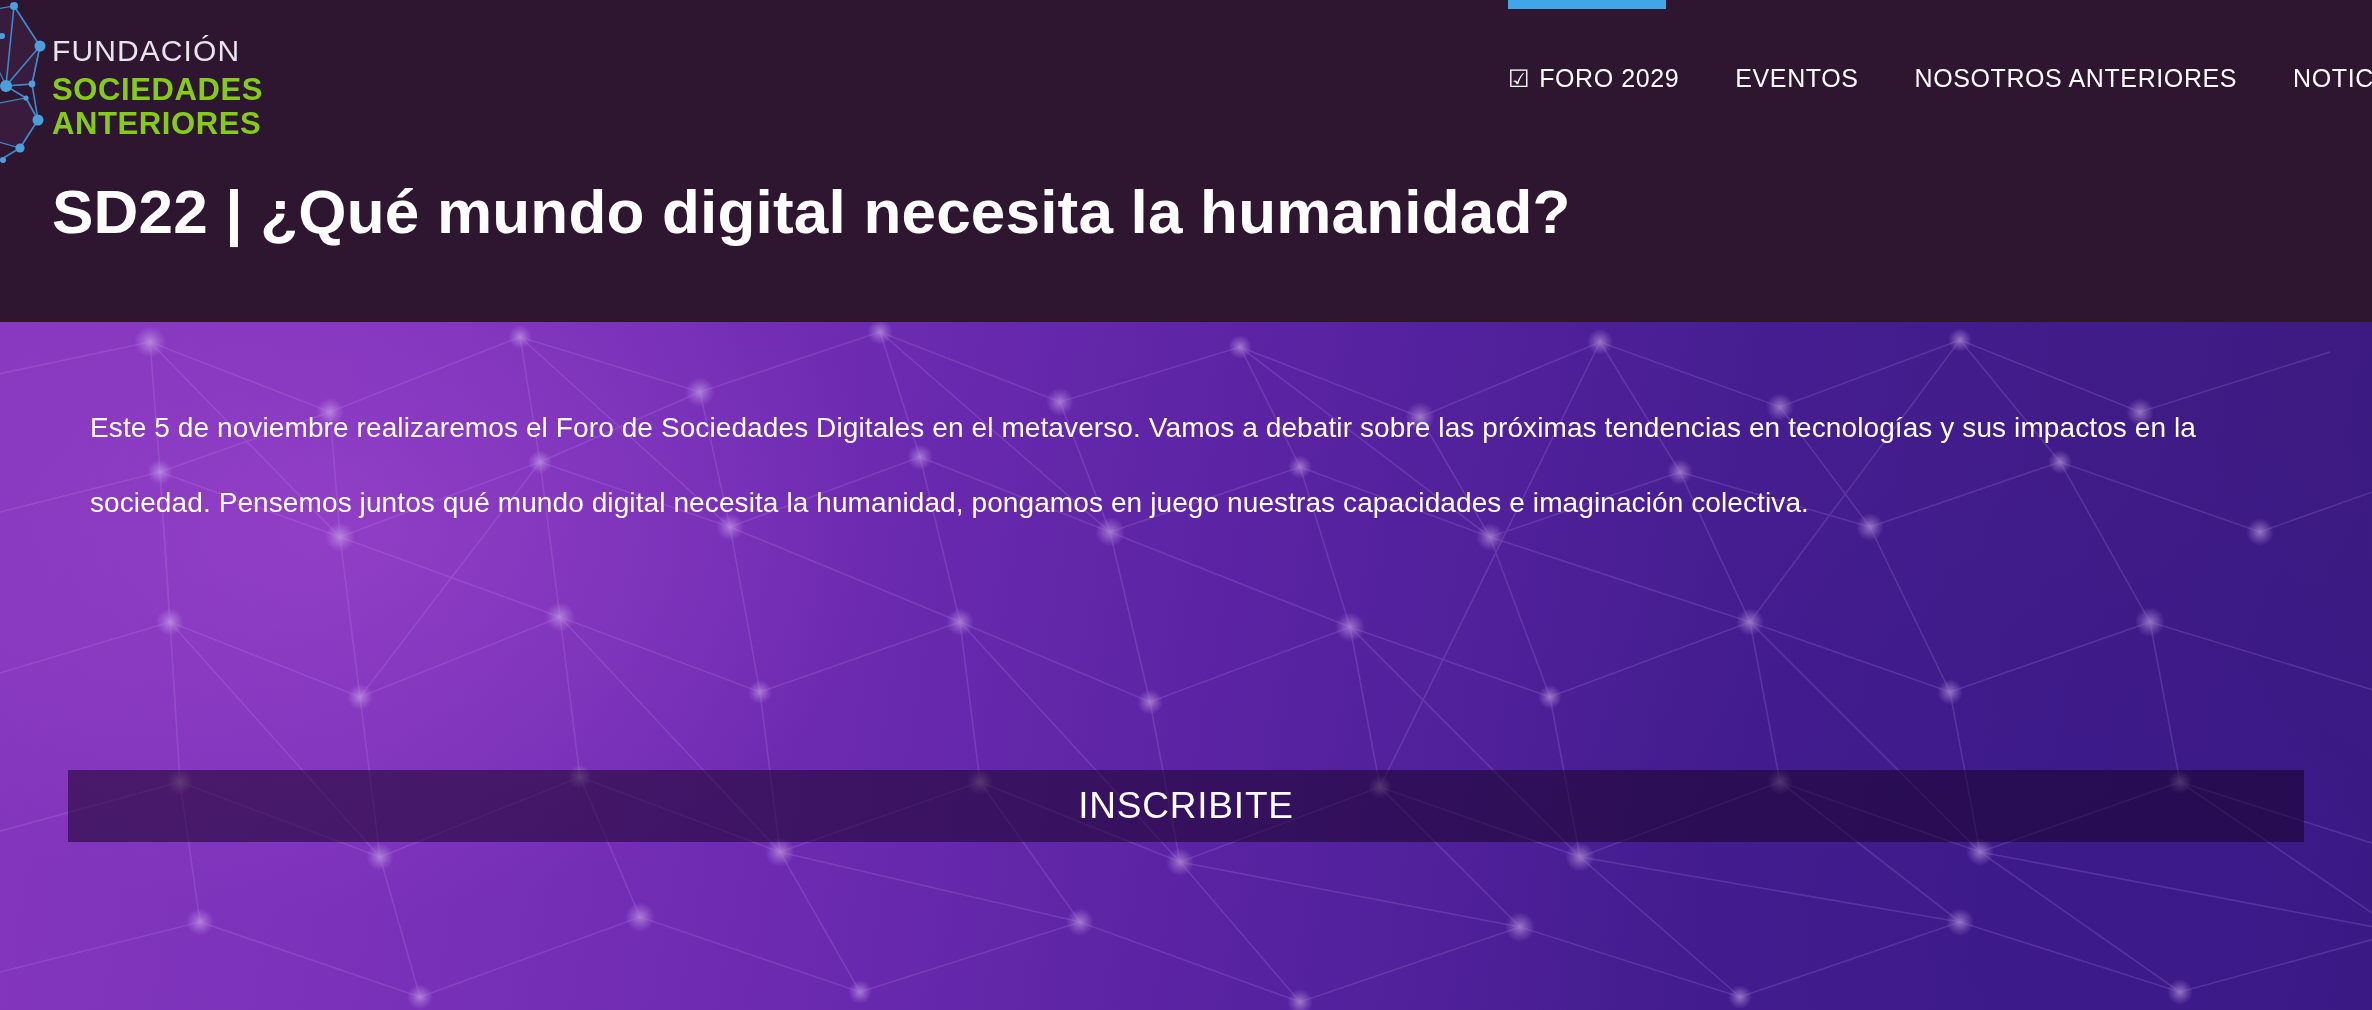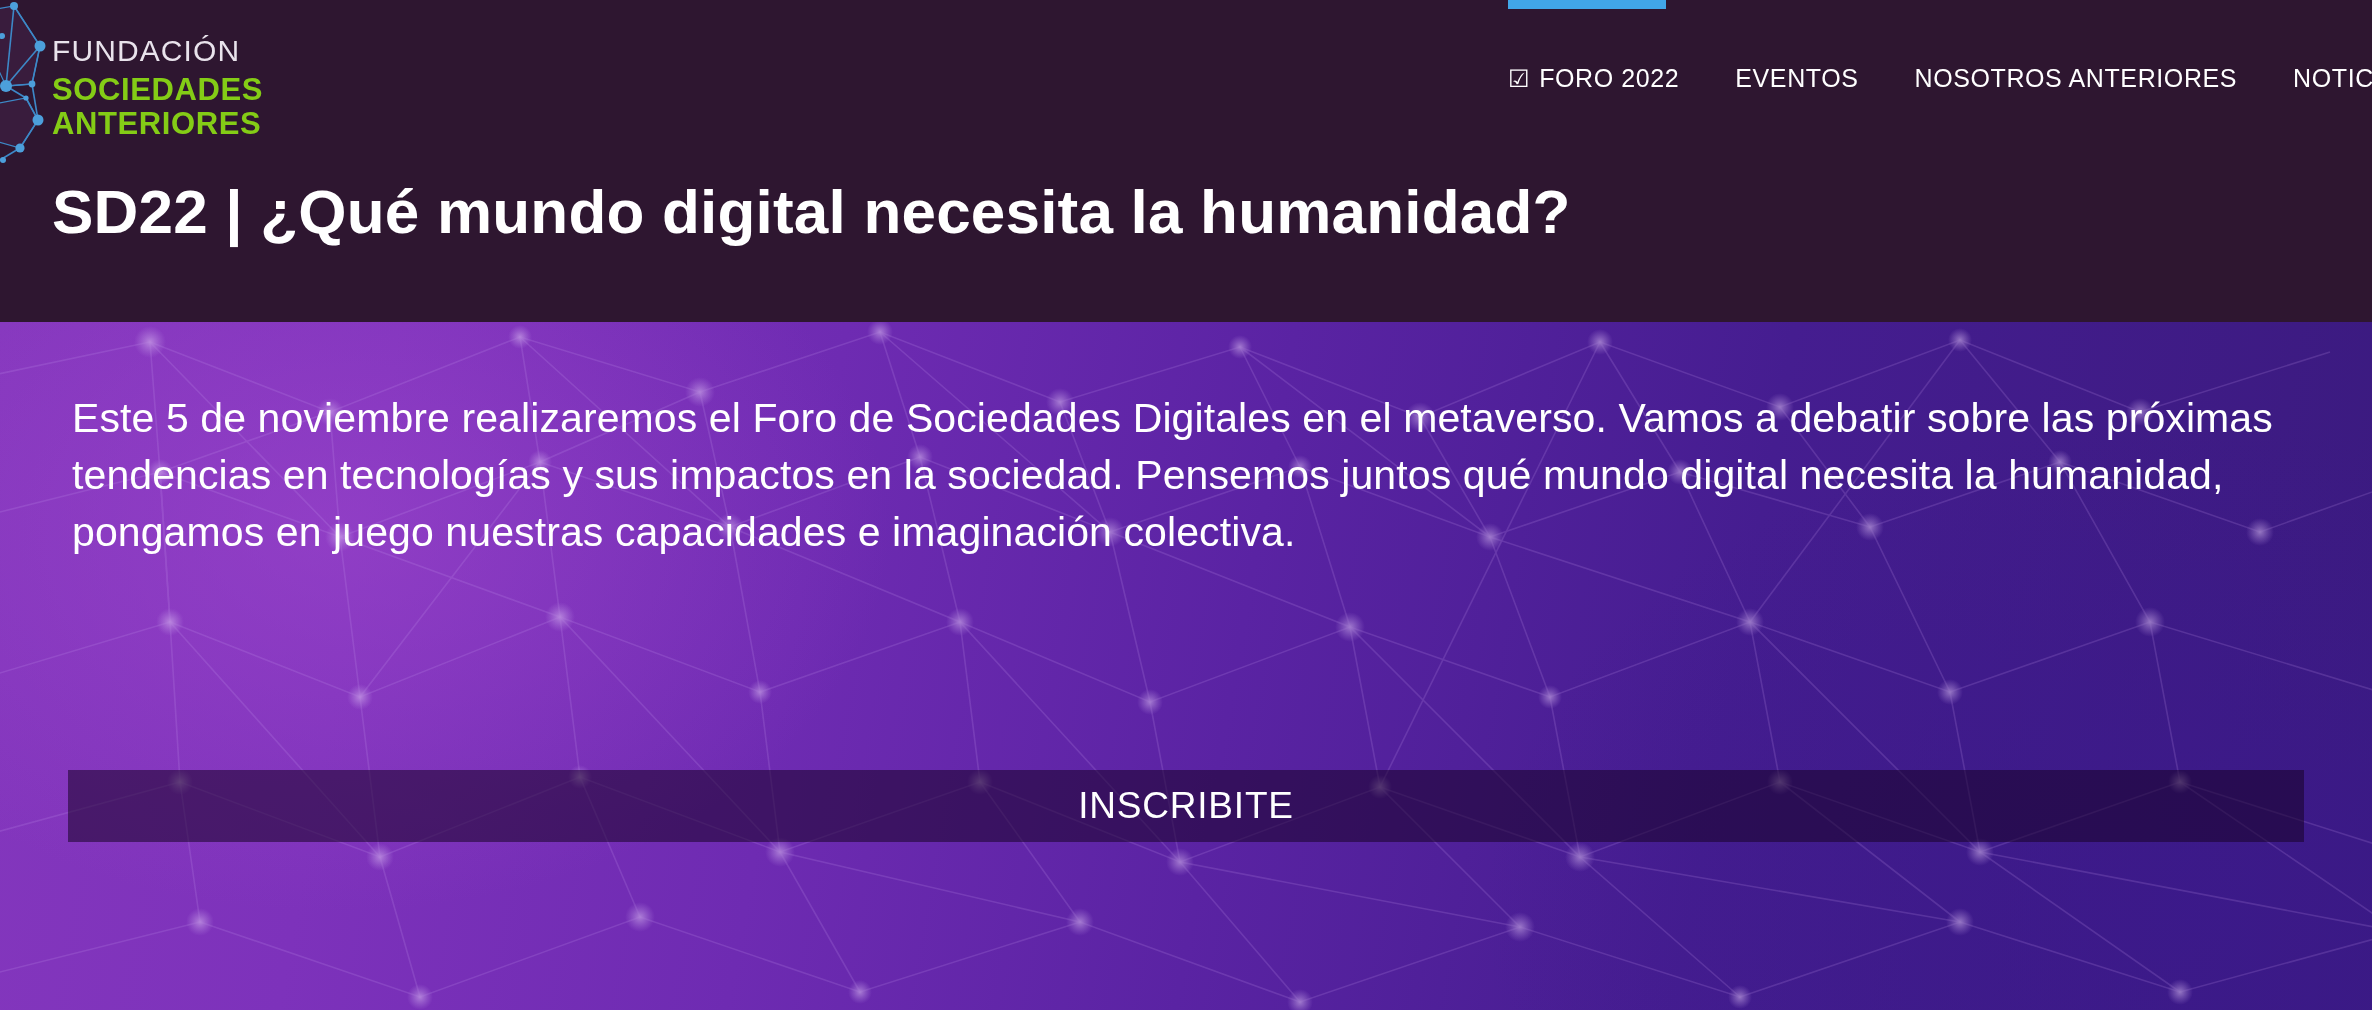--- a/index.html
+++ b/index.html
@@ -136,25 +136,25 @@
 
   .hero-content {
     position: absolute;
     top: 0; left: 0;
     width: 2372px;
     height: 688px;
   }
 
   .paragraph {
     position: absolute;
-    left: 72px;
+    left: 90px;
     width: 2210px;
     color: #ffffff;
-    font-size: 41px;
-    line-height: 57px;
+    font-size: 28px;
+    line-height: 75px;
     font-weight: 300;
     letter-spacing: 0.1px;
   }
   .paragraph-1 { top: 68px; }
   .paragraph-2 { top: 278px; }
 
   .inline-link {
     color: #ffffff;
     font-weight: 500;
     text-decoration: none;
@@ -231,21 +231,21 @@
       <span class="brand-line1">FUNDACIÓN</span>
       <span class="brand-line2">SOCIEDADES</span>
       <span class="brand-line3">ANTERIORES</span>
     </div>
 
     <div class="tab-indicator"></div>
 
     <nav class="nav">
       <a class="nav-item" href="#">
         <span class="nav-check">☑</span>
-        <span>FORO 2022</span>
+        <span>FORO 2029</span>
       </a>
       <a class="nav-item" href="#">
         <span>EVENTOS</span>
       </a>
       <a class="nav-item" href="#">
         <span>NOSOTROS ANTERIORES</span>
       </a>
       <a class="nav-item" href="#">
         <span>NOTICIAS</span>
       </a>

